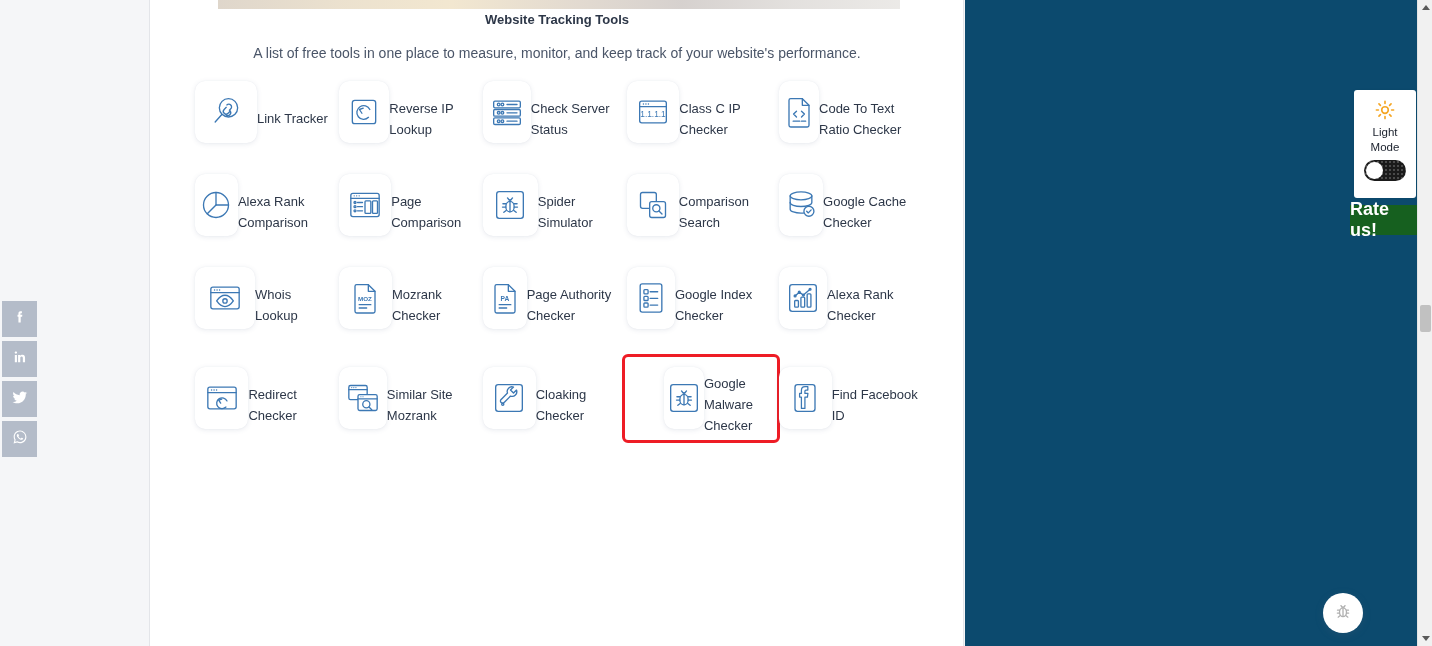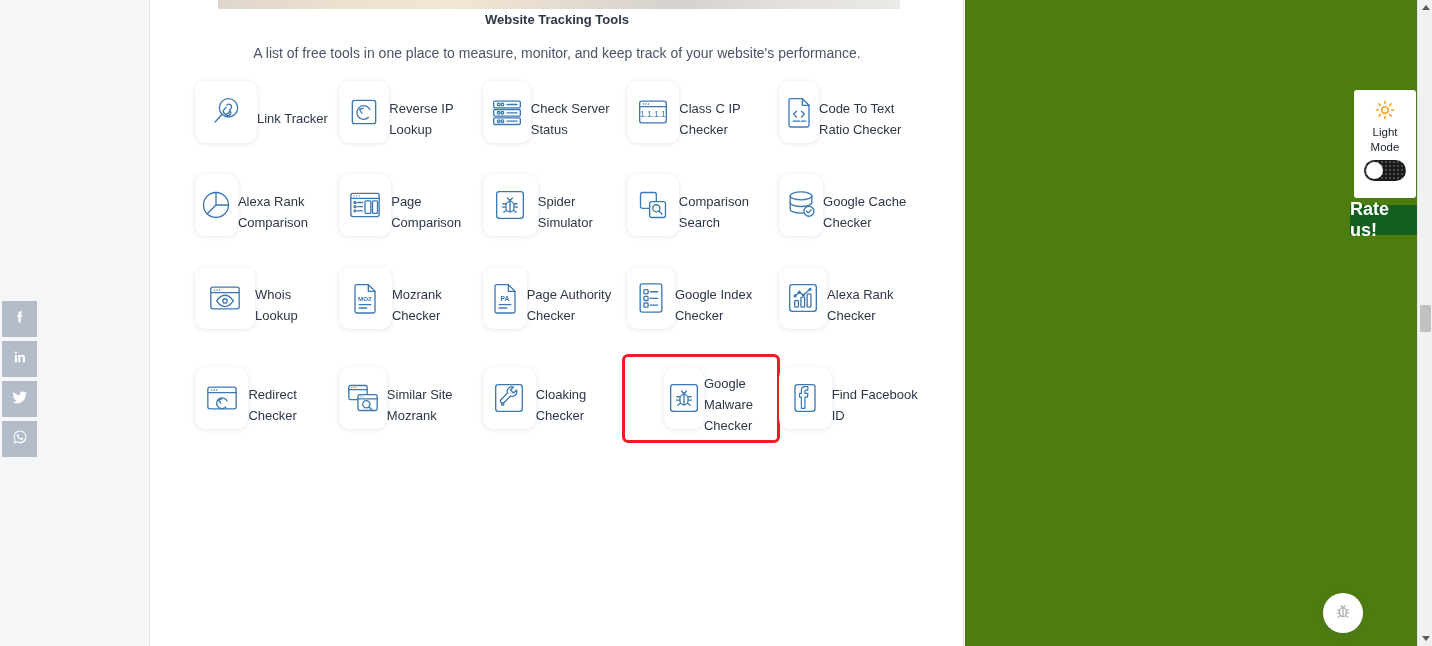--- a/index.html
+++ b/index.html
@@ -63,21 +63,21 @@
   }
   .tile svg { display: block; }
   .tool-label {
     margin-top: 13px; font-size: 13px; color: #2d3748; text-align: left;
     line-height: 21px; max-width: 132px;
   }
 
   
   .right-area {
     position: absolute; left: 965px; top: 0; width: 452px; height: 646px;
-    background: #4d7c0f;
+    background: #0c4a6e;
   }
   .mode-card {
     position: absolute; left: 389px; top: 90px; width: 62px; height: 108px;
     background: #ffffff; border-radius: 3px;
     display: flex; flex-direction: column; align-items: center;
     padding-top: 9px; box-shadow: 0 0 3px rgba(0,0,0,.06);
   }
   .mode-text { font-size: 11.5px; color: #1a202c; line-height: 15px; text-align: center; }
   .toggle {
     margin-top: 5px; width: 42px; height: 21px; background: #1a1a1a;

